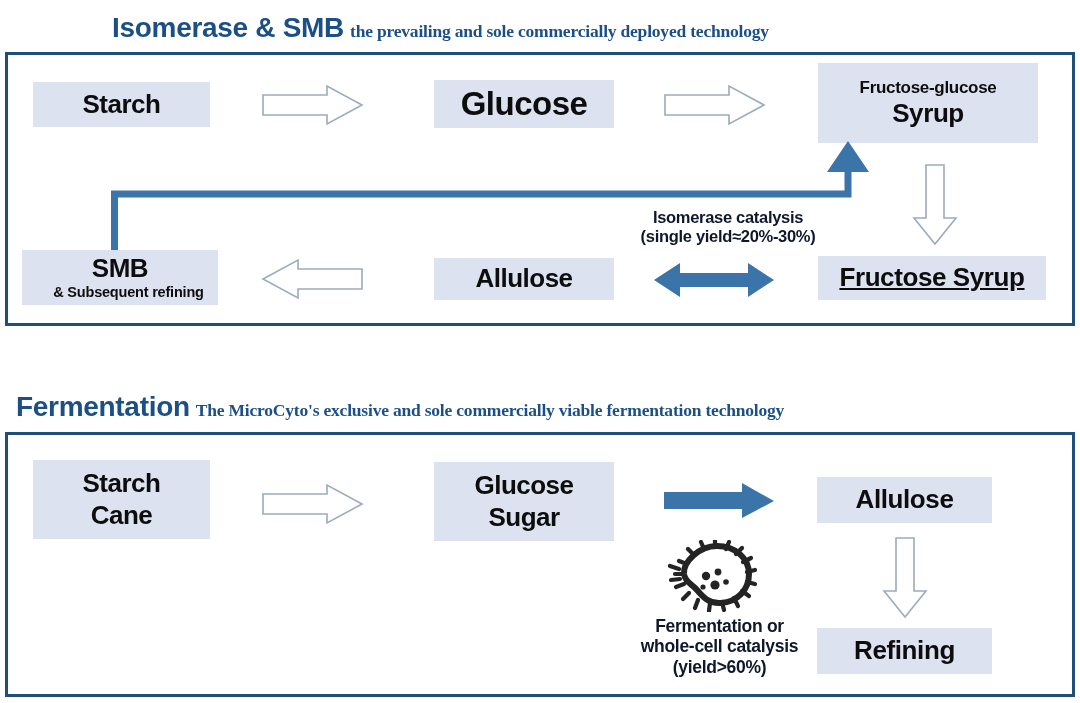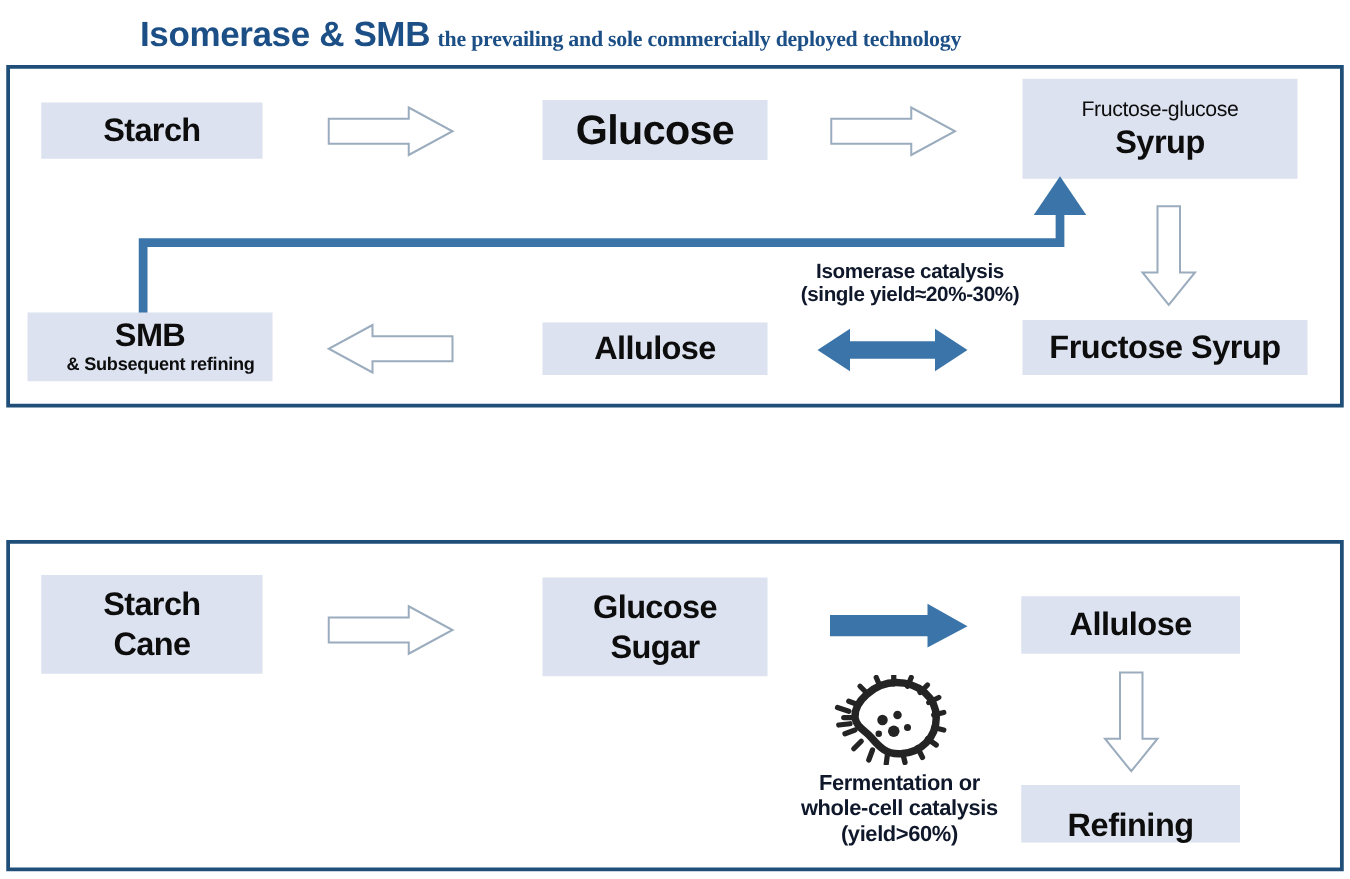--- a/index.html
+++ b/index.html
@@ -65,21 +65,21 @@
     font-weight: bold;
     letter-spacing: -0.5px;
   }
   .node .line-xl {
     font-size: 33px;
     font-weight: bold;
     letter-spacing: -0.5px;
   }
   .node .line-small {
     font-size: 17px;
-    font-weight: normal;
+    font-weight: bold;
     letter-spacing: -0.3px;
   }
   .node .line-tiny {
     font-size: 14.5px;
     font-weight: bold;
     letter-spacing: -0.2px;
     margin-left: 17px;
   }
   .node .line-med {
     font-size: 26px;
@@ -188,24 +188,27 @@
     <span class="line-big">Allulose</span>
   </div>
 
   <div class="caption caption-iso" style="left:578px; top:208px; width:300px;">Isomerase catalysis
 (single yield≈20%-30%)</div>
 
   <svg class="arrow-svg" style="left:654px; top:262px;" width="120" height="36" viewBox="0 0 120 36">
     <polygon class="solid" points="0,18 26,1 26,11 94,11 94,1 120,18 94,35 94,25 26,25 26,35"></polygon>
   </svg>
 
-  <div class="node" style="left:818px; top:256px; width:228px; height:44px;">
+  <div class="node" style="left:818px; top:256px; width:228px; height:44px;text-decoration:underline;">
     <span class="line-med">Fructose Syrup</span>
   </div>
 
+  <div class="section-heading" style="left:16px; top:393px;">
+    <span class="heading-main">Fermentation</span><span class="heading-sub">The MicroCyto's exclusive and sole commercially viable fermentation technology</span>
+  </div>
 
   <div class="panel" style="left:5px; top:432px; width:1070px; height:265px;">
   </div>
 
   <div class="node" style="left:33px; top:460px; width:177px; height:79px;">
     <span class="line-big">Starch</span>
     <span class="line-big" style="margin-top:4px;">Cane</span>
   </div>
 
   <svg class="arrow-svg" style="left:263px; top:485px;" width="100" height="38" viewBox="0 0 100 38">
@@ -267,17 +270,17 @@
 (yield&gt;60%)</div>
 
   <div class="node" style="left:817px; top:477px; width:175px; height:46px;">
     <span class="line-med">Allulose</span>
   </div>
 
   <svg class="arrow-svg" style="left:883px; top:538px;" width="44" height="80" viewBox="0 0 44 80">
     <polygon class="hollow" points="13,0 31,0 31,53 43,53 22,79 1,53 13,53"></polygon>
   </svg>
 
-  <div class="node" style="left:817px; top:628px; width:175px; height:46px;justify-content:flex-end;">
+  <div class="node" style="left:817px; top:628px; width:175px; height:46px;">
     <span class="line-med">Refining</span>
   </div>
 
 </div>
 
 </body></html>

